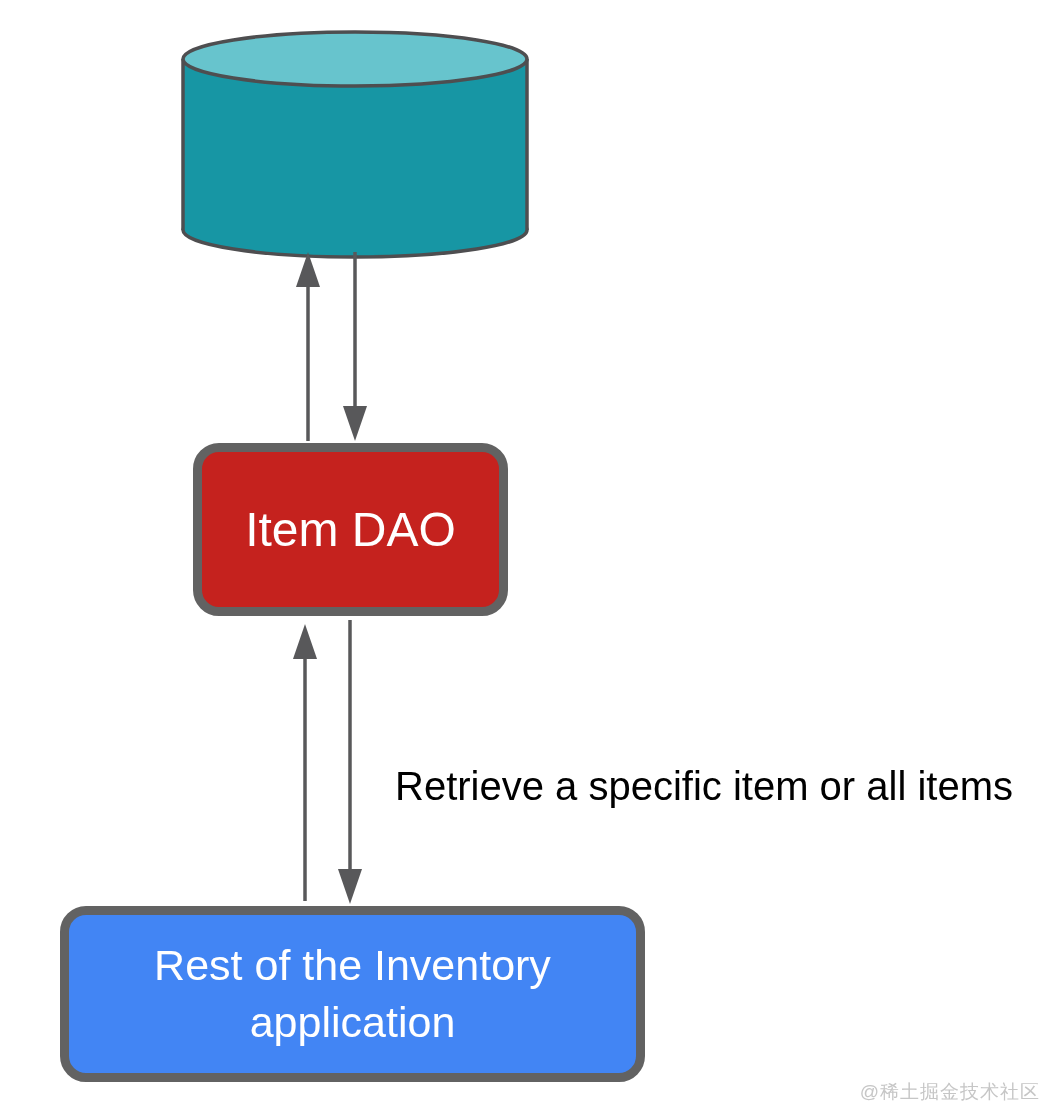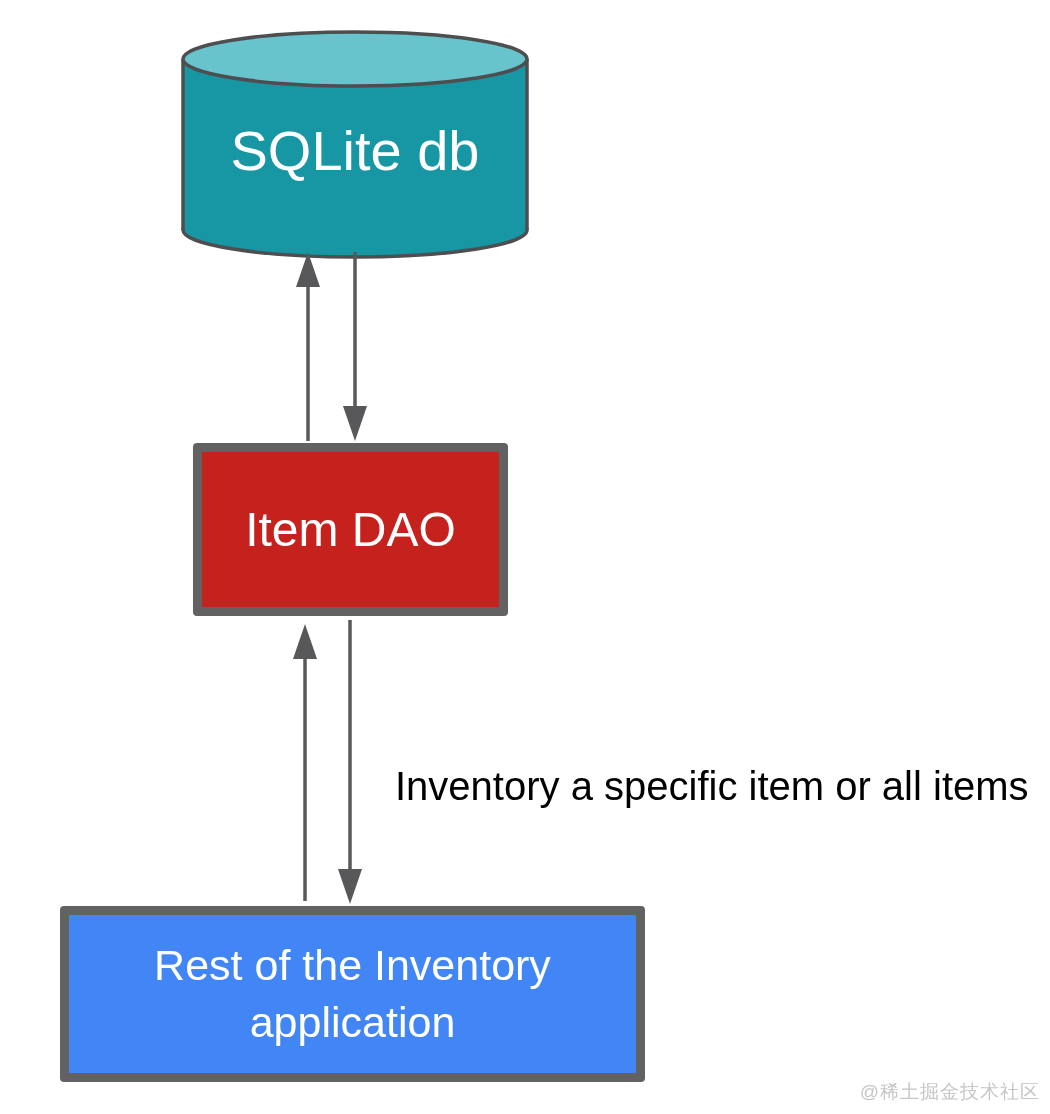--- a/index.html
+++ b/index.html
@@ -51,21 +51,21 @@
     color: var(--node-text);
   }
 
   .node-box {
     position: absolute;
     display: flex;
     flex-direction: column;
     align-items: center;
     justify-content: center;
     border: 9px solid var(--node-border);
-    border-radius: 4px;
+    border-radius: 26px;
     color: var(--node-text);
     text-align: center;
   }
   .dao-box {
     left: 193px; top: 443px;
     width: 315px; height: 173px;
     background: var(--dao-fill);
     font-size: 48px;
   }
   .app-box {
@@ -123,28 +123,27 @@
     <g>
       <line class="arrow-line" x1="305" y1="657" x2="305" y2="901"></line>
       <polygon class="arrow-head" points="305,624 293,659 317,659"></polygon>
     </g>
     <g>
       <line class="arrow-line" x1="350" y1="620" x2="350" y2="871"></line>
       <polygon class="arrow-head" points="350,904 338,869 362,869"></polygon>
     </g>
   </svg>
 
-  <div class="db-label">SQLite db</div>
 
   <div class="node-box dao-box">
     <span>Item DAO</span>
   </div>
 
   <div class="node-box app-box">
     <div>Rest of the Inventory</div>
     <div>application</div>
   </div>
 
-  <div class="note note-2">Inventory a specific item or all items</div>
+  <div class="note note-2">Retrieve a specific item or all items</div>
 
   <div class="watermark">@稀土掘金技术社区</div>
 
 </div>
 
 </body></html>

